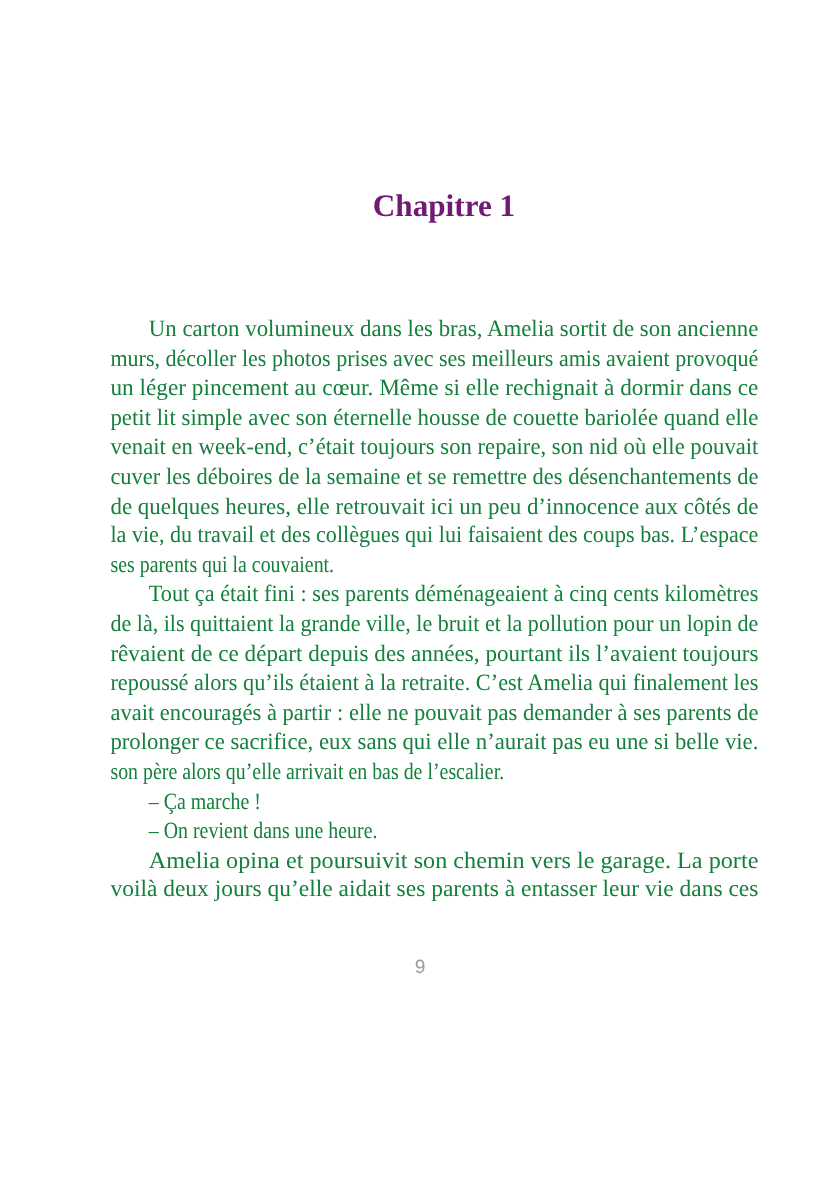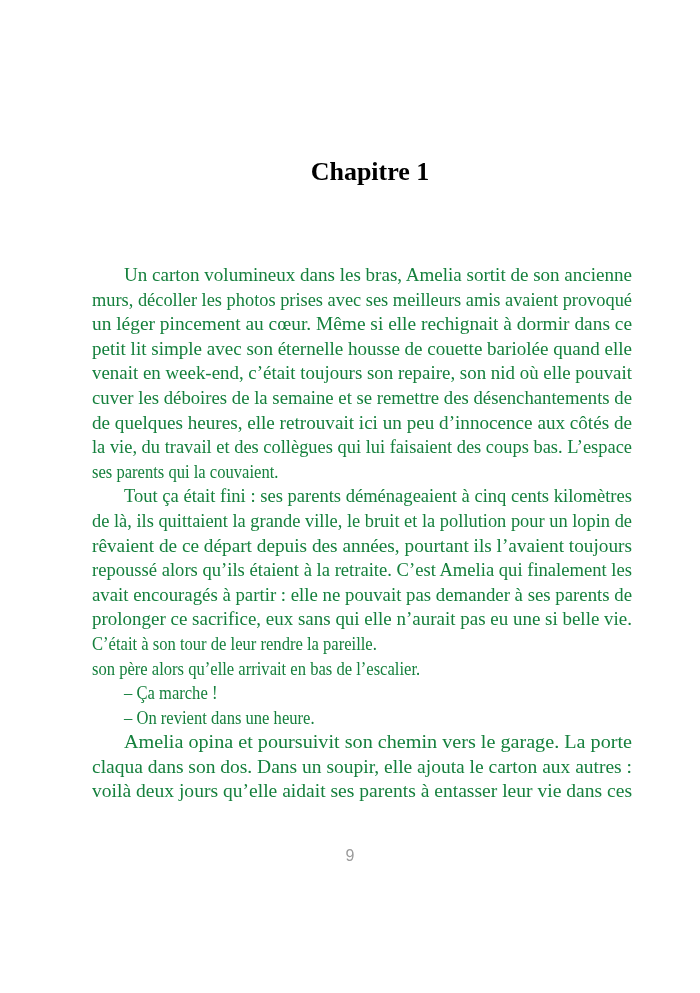--- a/index.html
+++ b/index.html
@@ -11,21 +11,21 @@
     overflow: hidden;
     font-family: "Liberation Serif", "DejaVu Serif", serif;
   }
   .chapter-title {
     margin: 0;
     padding-top: 154px;
     font-size: 26px;
     line-height: 36px;
     font-weight: bold;
     text-align: center;
-    color: #000000;
+    color: #701a75;
     font-family: "Liberation Serif", "DejaVu Serif", serif;
     padding-left: 40px;
   }
   .body-text {
     display: block;
     margin: 73px 0 0 92px;
     width: 540px;
     font-size: 19.5px;
     color: #15803d;
   }
@@ -65,23 +65,21 @@
       <div class="line"><span class="ltxt" style="transform: scaleX(0.959893);">cuver les déboires de la semaine et se remettre des désenchantements de</span></div>
       <div class="line"><span class="ltxt" style="transform: scaleX(0.981595);">de quelques heures, elle retrouvait ici un peu d’innocence aux côtés de</span></div>
       <div class="line"><span class="ltxt" style="transform: scaleX(0.944624);">la vie, du travail et des collègues qui lui faisaient des coups bas. L’espace</span></div>
       <div class="line end"><span class="ltxt" style="transform: scaleX(0.85);">ses parents qui la couvaient.</span></div>
       <div class="line indent"><span class="ltxt" style="transform: scaleX(0.951033);">Tout ça était fini : ses parents déménageaient à cinq cents kilomètres</span></div>
       <div class="line"><span class="ltxt" style="transform: scaleX(0.94336);">de là, ils quittaient la grande ville, le bruit et la pollution pour un lopin de</span></div>
       <div class="line"><span class="ltxt" style="transform: scaleX(0.98836);">rêvaient de ce départ depuis des années, pourtant ils l’avaient toujours</span></div>
       <div class="line"><span class="ltxt" style="transform: scaleX(0.953379);">repoussé alors qu’ils étaient à la retraite. C’est Amelia qui finalement les</span></div>
       <div class="line"><span class="ltxt" style="transform: scaleX(0.963614);">avait encouragés à partir : elle ne pouvait pas demander à ses parents de</span></div>
       <div class="line"><span class="ltxt" style="transform: scaleX(0.972973);">prolonger ce sacrifice, eux sans qui elle n’aurait pas eu une si belle vie.</span></div>
-      <div class="line end"><span class="ltxt" style="transform: scaleX(0.85);">C’était à son tour de leur rendre la pareille.</span></div>
       <div class="line end"><span class="ltxt" style="transform: scaleX(0.85);">son père alors qu’elle arrivait en bas de l’escalier.</span></div>
       <div class="line indent end"><span class="ltxt" style="transform: scaleX(0.85);">– Ça marche !</span></div>
       <div class="line indent end"><span class="ltxt" style="transform: scaleX(0.85);">– On revient dans une heure.</span></div>
       <div class="line indent"><span class="ltxt" style="transform: scaleX(1.03433);">Amelia opina et poursuivit son chemin vers le garage. La porte</span></div>
-      <div class="line"><span class="ltxt" style="transform: scaleX(0.999624);">claqua dans son dos. Dans un soupir, elle ajouta le carton aux autres :</span></div>
       <div class="line"><span class="ltxt" style="transform: scaleX(1.00328);">voilà deux jours qu’elle aidait ses parents à entasser leur vie dans ces</span></div>
     </main>
 
   <div class="page-number">9</div>
 </div>
 
 </body></html>

